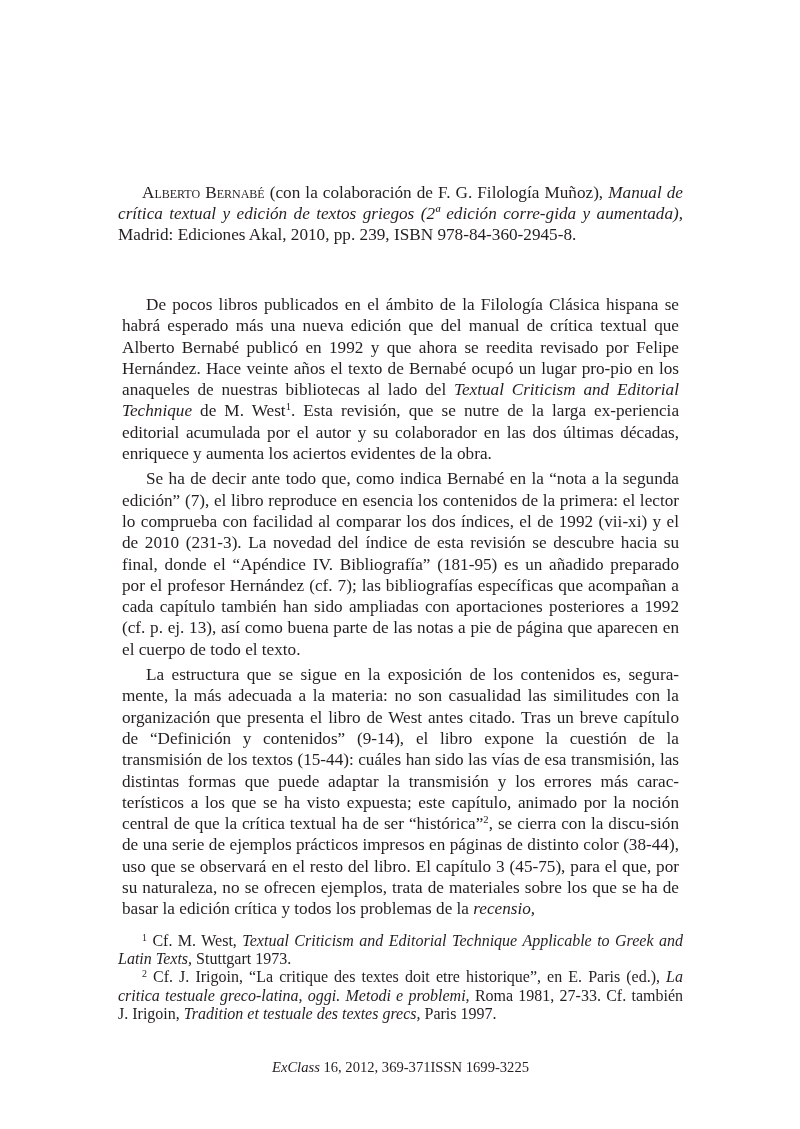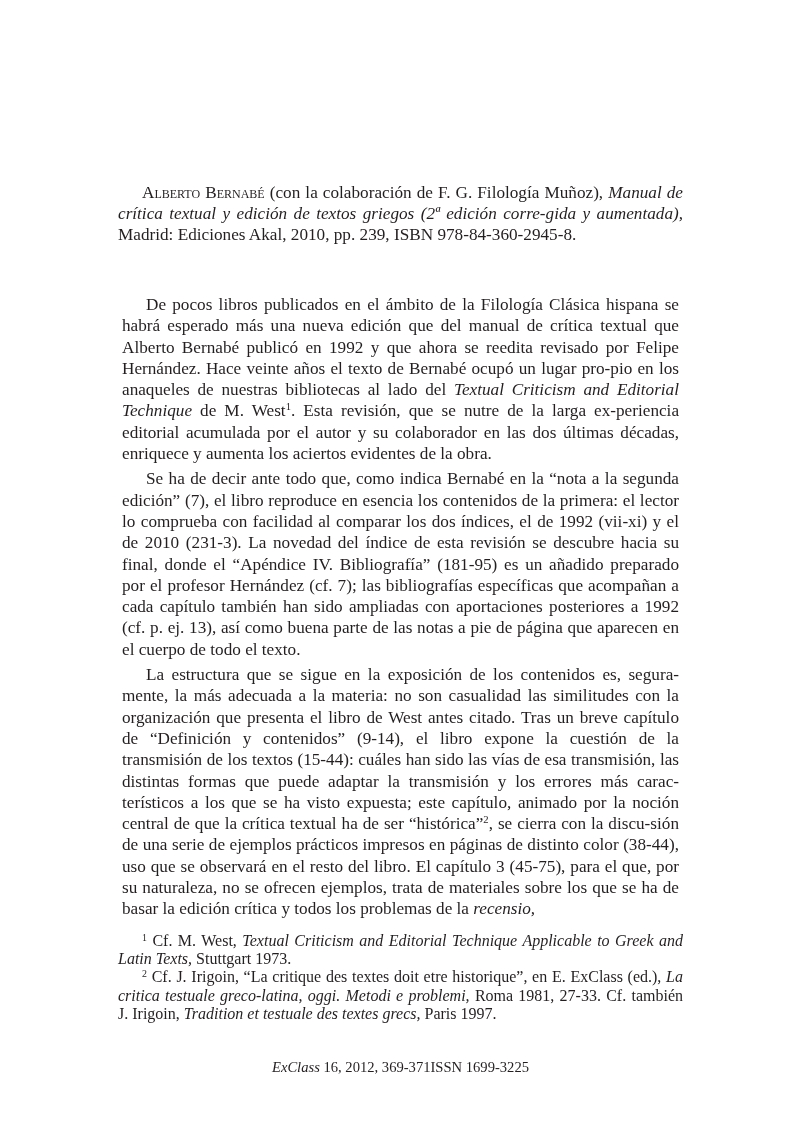--- a/index.html
+++ b/index.html
@@ -91,20 +91,20 @@
   <p>
     <span>La estructura que se sigue en la exposición de los contenidos es, segura-mente, la más adecuada a la materia: no son casualidad las similitudes con la organización que presenta el libro de West antes citado. Tras un breve capítulo de “Definición y contenidos” (9-14), el libro expone la cuestión de la transmisión de los textos (15-44): cuáles han sido las vías de esa transmisión, las distintas formas que puede adaptar la transmisión y los errores más carac-terísticos a los que se ha visto expuesta; este capítulo, animado por la noción central de que la crítica textual ha de ser “histórica”</span><sup>2</sup><span>, se cierra con la discu-sión de una serie de ejemplos prácticos impresos en páginas de distinto color (38-44), uso que se observará en el resto del libro. El capítulo 3 (45-75), para el que, por su naturaleza, no se ofrecen ejemplos, trata de materiales sobre los que se ha de basar la edición crítica y todos los problemas de la </span><i>recensio,</i>
   </p>
 </div>
 
 <div class="footnotes">
   <p>
     <sup>1</sup><span> Cf. M. West, </span><i>Textual Criticism and Editorial Technique Applicable to Greek and Latin Texts,</i><span> Stuttgart 1973.</span>
   </p>
   <p>
-    <sup>2</sup><span> Cf. J. Irigoin, “La critique des textes doit etre historique”, en E. ExClass (ed.), </span><i>La critica testuale greco-latina, oggi. Metodi e problemi,</i><span> Roma 1981, 27-33. Cf. también J. Irigoin, </span><i>Tradition et testuale des textes grecs,</i><span> Paris 1997.</span>
+    <sup>2</sup><span> Cf. J. Irigoin, “La critique des textes doit etre historique”, en E. Paris (ed.), </span><i>La critica testuale greco-latina, oggi. Metodi e problemi,</i><span> Roma 1981, 27-33. Cf. también J. Irigoin, </span><i>Tradition et testuale des textes grecs,</i><span> Paris 1997.</span>
   </p>
 </div>
 
 <div class="footer">
   <span><i>ExClass</i><span> 16, 2012, 369-371</span></span>
   <span>ISSN 1699-3225</span>
 </div>
 
 </body></html>

